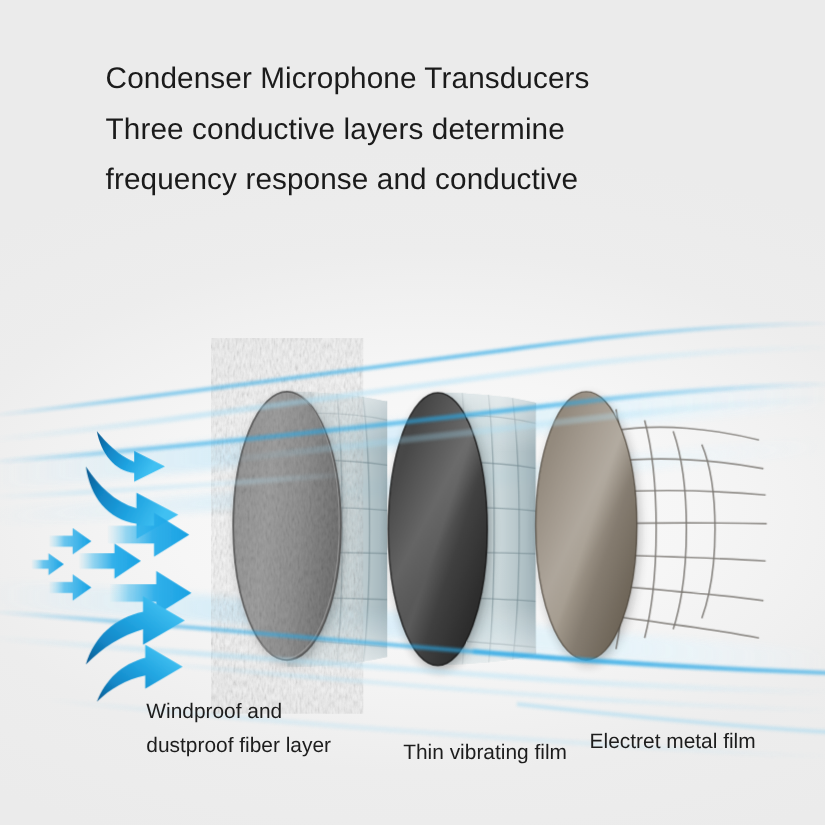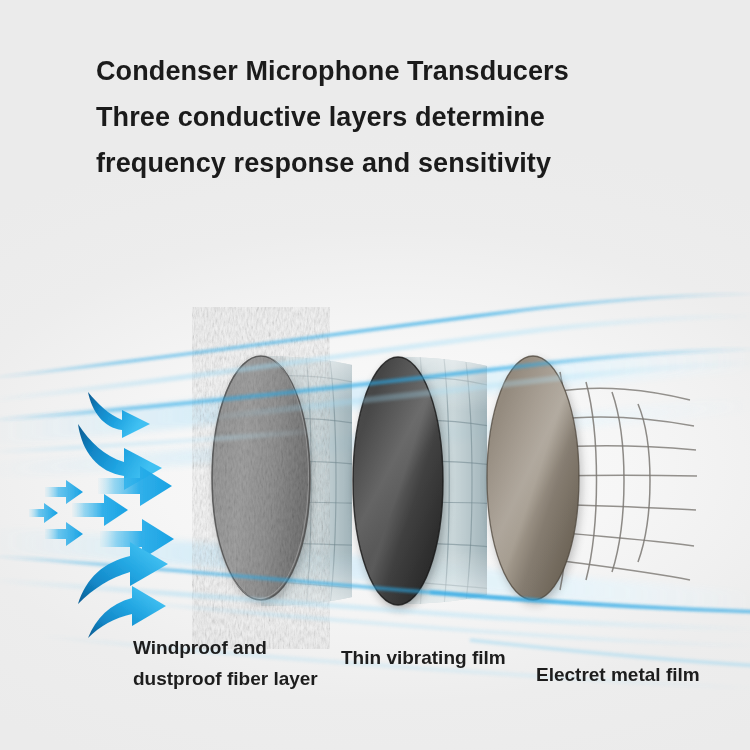--- a/index.html
+++ b/index.html
@@ -9,21 +9,20 @@
     background:#ececec;
     font-family:"Liberation Sans", sans-serif;
     -webkit-font-smoothing:antialiased;
   }
   #stage{
     position:relative;width:750px;height:750px;
     background:
       radial-gradient(ellipse 620px 330px at 52% 62%, #fbfbfb 0%, #f6f6f6 38%, #ededed 72%, #ebebeb 100%),
       #ececec;
     overflow:hidden;
-    font-weight:bold;
   }
 
   
   #headline{
     position:absolute;left:96px;top:48px;width:600px;
     z-index:40;
   }
   #headline .hl{
     display:block;
     font-size:27px;
@@ -36,32 +35,32 @@
   
   #art{position:absolute;left:0;top:0;width:750px;height:750px;z-index:10;}
 
   
   .caption{
     position:absolute;z-index:45;
     font-size:19px;line-height:31px;color:#1d1d1d;
     white-space:pre-line;
   }
   #cap1{left:133px;top:632px;width:230px;}
-  #cap2{left:341px;top:642px;width:200px;}
+  #cap2{left:341px;top:669px;width:200px;text-align:center;}
   #cap3{left:536px;top:642px;width:210px;margin-top:17px;}
 </style>
 </head>
 <body>
 
 <div id="stage">
 
   <div id="headline">
     <span class="hl">Condenser Microphone Transducers</span>
     <span class="hl">Three conductive layers determine</span>
-    <span class="hl">frequency response and sensitivity</span>
+    <span class="hl">frequency response and conductive</span>
   </div>
 
   <svg id="art" viewBox="0 0 750 750">
     <defs>
 
       <filter id="feltTex" x="-20%" y="-20%" width="140%" height="140%">
         <feTurbulence type="fractalNoise" baseFrequency="0.55 0.16" numOctaves="4" seed="7" result="n"></feTurbulence>
         <feColorMatrix in="n" type="saturate" values="0" result="ng"></feColorMatrix>
         <feComponentTransfer in="ng" result="nc">
           <feFuncA type="linear" slope="0.85" intercept="0"></feFuncA>

